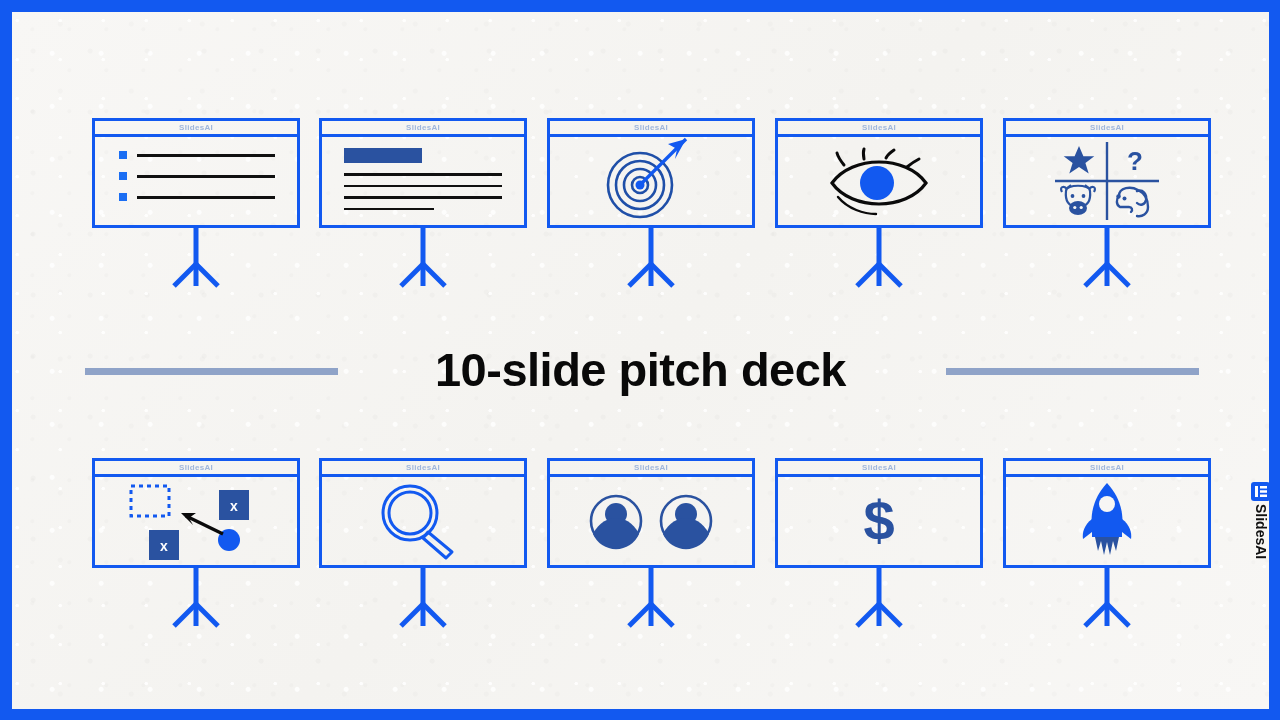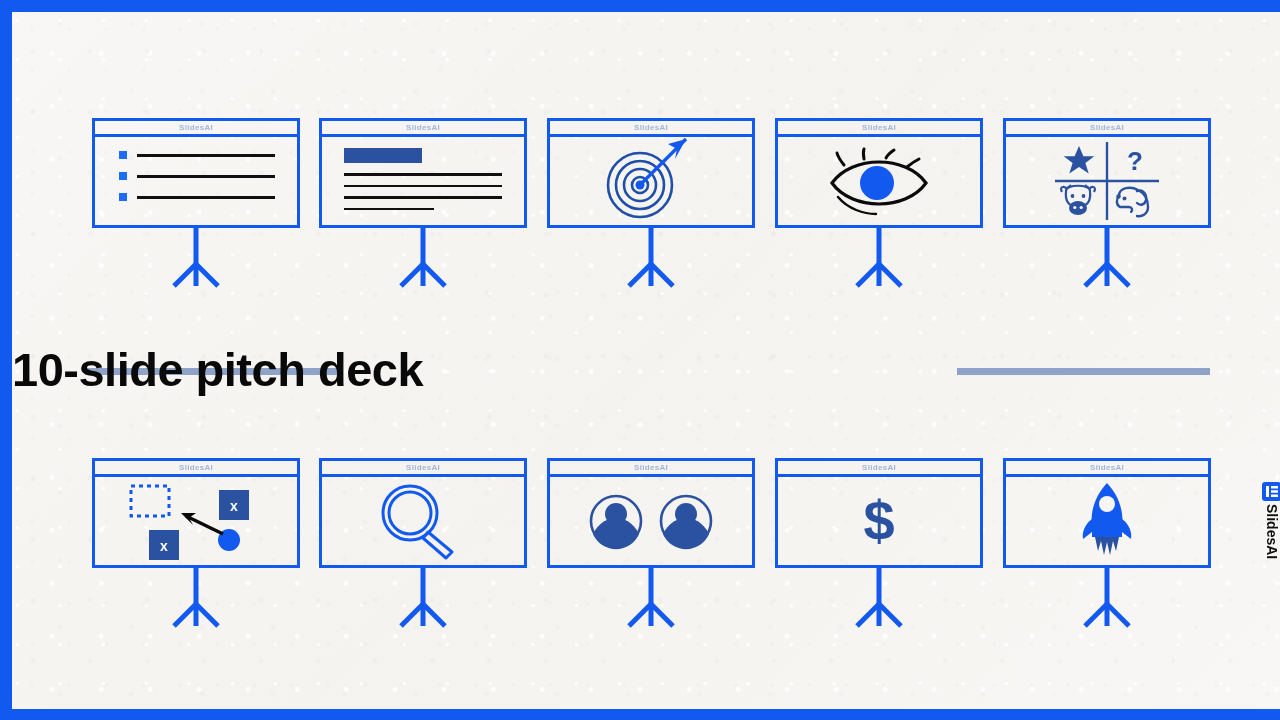--- a/index.html
+++ b/index.html
@@ -3,21 +3,21 @@
 <meta charset="utf-8">
 <style>
   * { margin:0; padding:0; box-sizing:border-box; }
   html, body {
     width:1280px; height:720px; overflow:hidden;
     font-family:"Liberation Sans", sans-serif;
   }
   #frame {
     position:relative; width:1280px; height:720px;
     background:#1259f0;
-    padding:12px 0 11px 12px;
+    padding:12px 11px 11px 12px;
   }
   #canvas {
     position:relative; width:100%; height:100%;
     background:#f7f6f4;
     background-image:
       radial-gradient(circle at 12% 22%, rgba(255,255,255,.85) 0 1.5px, transparent 2px),
       radial-gradient(circle at 37% 64%, rgba(0,0,0,.018) 0 2px, transparent 3px),
       radial-gradient(circle at 68% 18%, rgba(0,0,0,.016) 0 2px, transparent 3px),
       radial-gradient(circle at 82% 78%, rgba(255,255,255,.8) 0 2px, transparent 3px),
       radial-gradient(circle at 55% 42%, rgba(0,0,0,.014) 0 1.5px, transparent 2.5px),
@@ -63,21 +63,21 @@
   
   #title-band {
     position:absolute; left:0; right:0; top:306px; height:110px;
     display:flex; align-items:center; justify-content:center; gap:0;
   }
   .deco-line { height:7px; background:#8fa3c8; }
   #deco-left  { position:absolute; left:73px;  width:253px; top:50px; }
   #deco-right { position:absolute; right:70px; width:253px; top:50px; }
   #deck-title {
     position:absolute; left:0; right:0; top:24px;
-    text-align:left;
+    text-align:center;
     font-size:47px; font-weight:bold; color:#090909;
     letter-spacing:-0.5px;
   }
 
   
   #watermark {
     position:absolute; right:-1px; top:470px;
     display:flex; flex-direction:column; align-items:center; gap:3px;
   }
   #wm-logo {

